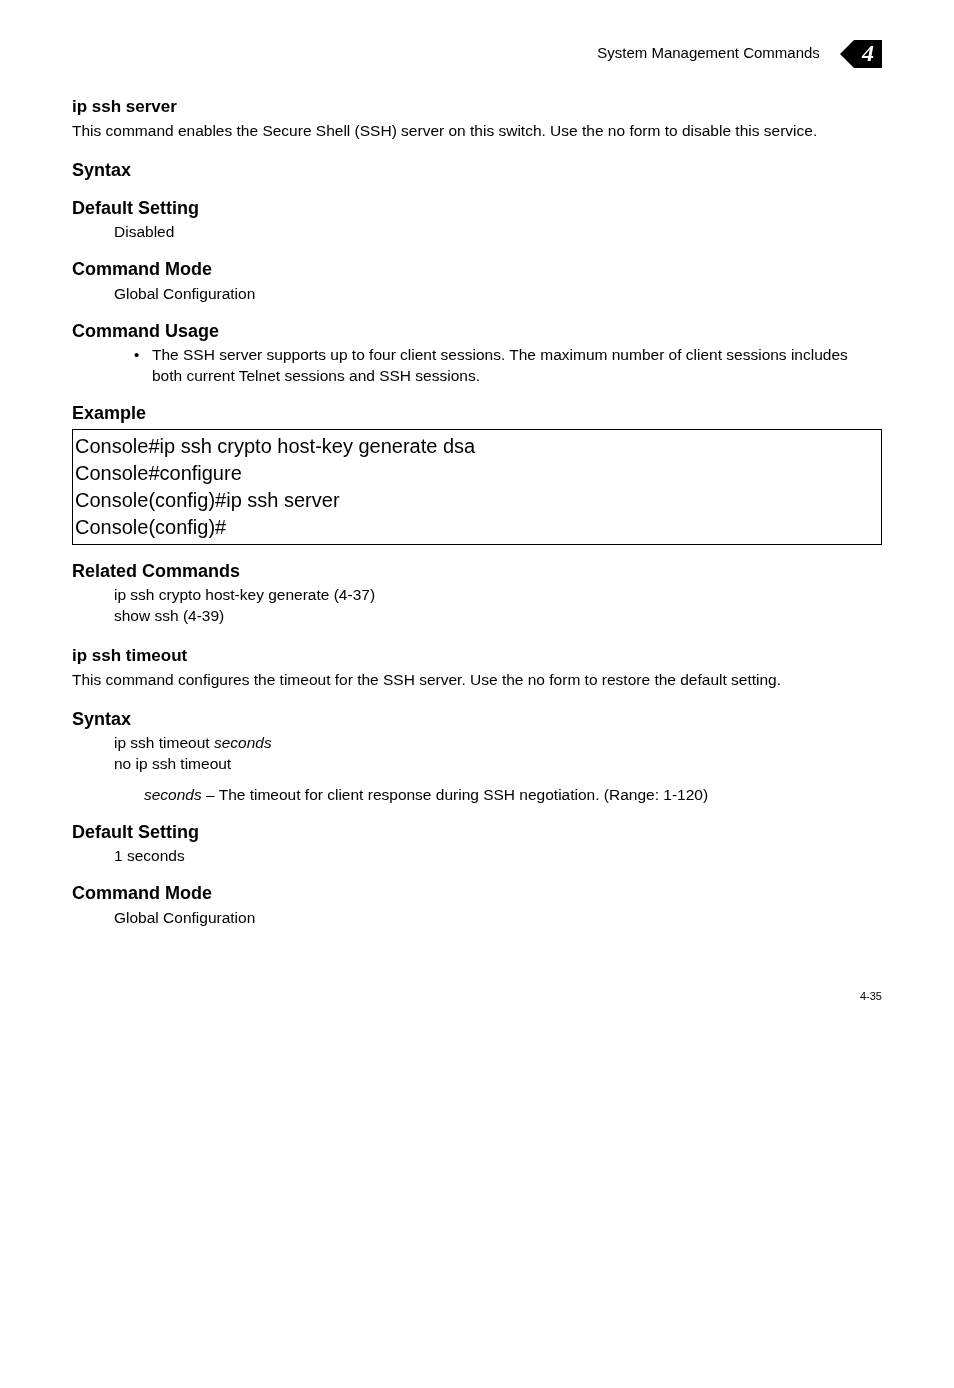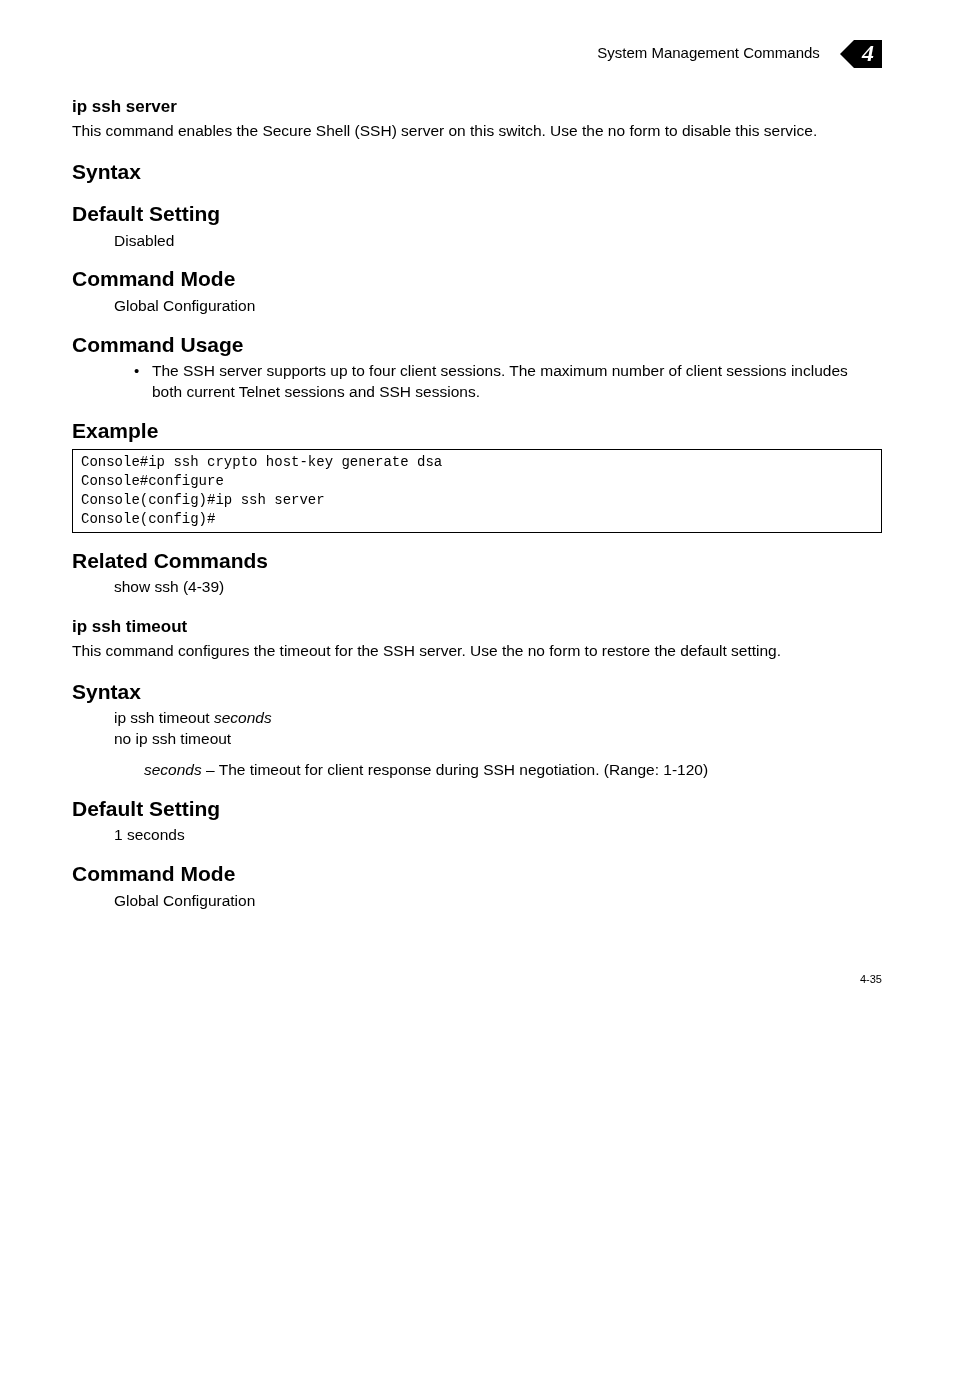--- a/index.html
+++ b/index.html
@@ -56,21 +56,21 @@
     margin: 10px 0 2px 0;
   }
   .para {
     font-family: Arial, Helvetica, sans-serif;
     font-size: 15.5px;
     margin: 2px 0 16px 0;
   }
   .sub-head {
     font-weight: bold;
     font-family: Arial, Helvetica, sans-serif;
-    font-size: 21px;
+    font-size: 18px;
     margin: 4px 0 2px 0;
   }
   .indent {
     margin-left: 42px;
   }
   .indent2 {
     margin-left: 72px;
   }
   ul {
     margin: 2px 0 8px 0;
@@ -86,23 +86,23 @@
     content: "•";
     font-size: 15px;
     position: absolute;
     left: 0;
     top: 0;
   }
   .bold { font-weight: normal; }
   .italic { font-style: italic; }
   .code-box {
     border: 1px solid #000;
-    font-family: Liberation Mono, monospace;
-    font-size: 14px;
-    padding: 3px 8px;
+    font-family: Liberation Sans, sans-serif;
+    font-size: 20px;
+    padding: 3px 2px;
     margin: 4px 0 14px 0;
     white-space: pre;
     line-height: 1.35;
   }
   .footer {
     text-align: right;
     font-size: 11px;
     margin-top: 60px;
   }
   .group { margin-bottom: 14px; }
@@ -149,20 +149,21 @@
   <div class="group">
     <div class="sub-head">Example</div>
     <div class="code-box">Console#ip ssh crypto host-key generate dsa
 Console#configure
 Console(config)#ip ssh server
 Console(config)#</div>
   </div>
 
   <div class="group">
     <div class="sub-head">Related Commands</div>
+    <div class="indent">ip ssh crypto host-key generate (4-37)</div>
     <div class="indent">show ssh (4-39)</div>
   </div>
 
   <h2 class="section-title" style="margin-top:18px">ip ssh timeout</h2>
   <p class="para">
     <span>This command configures the timeout for the SSH server. Use the </span><span class="bold">no</span><span> form to restore the default setting.</span>
   </p>
 
   <div class="group">
     <div class="sub-head">Syntax</div>

